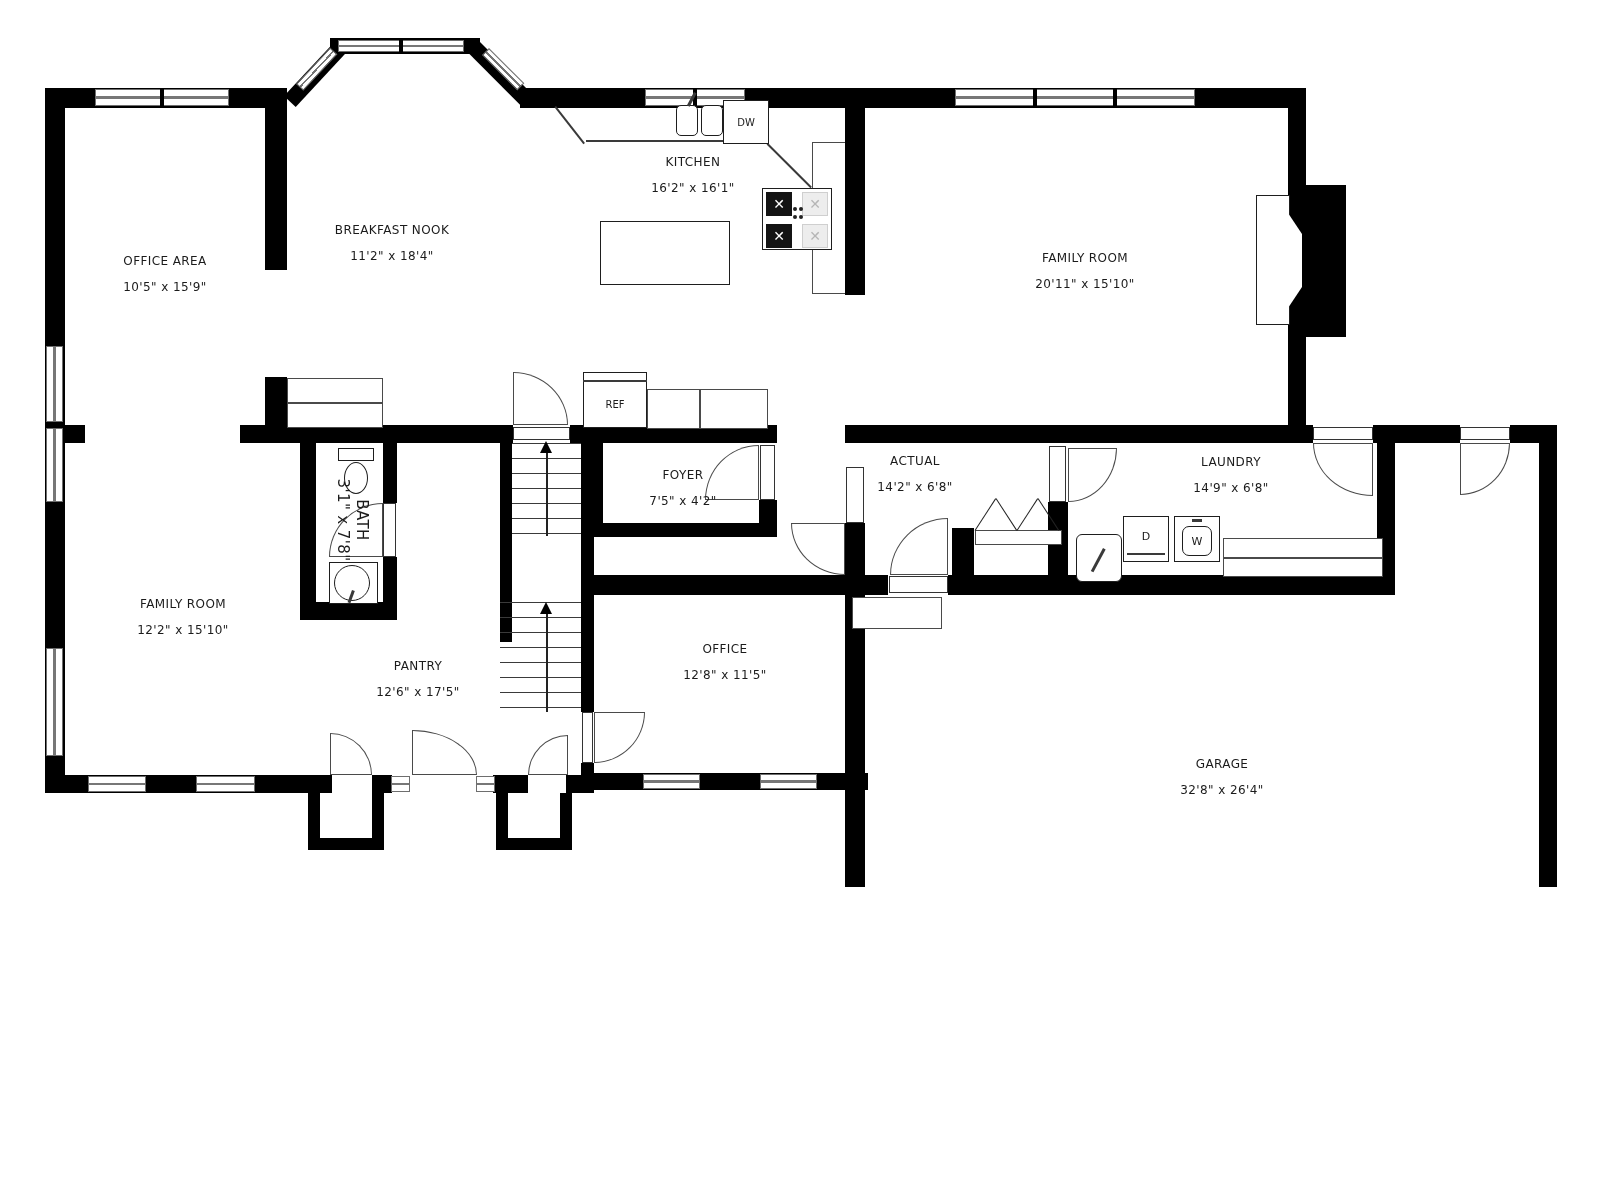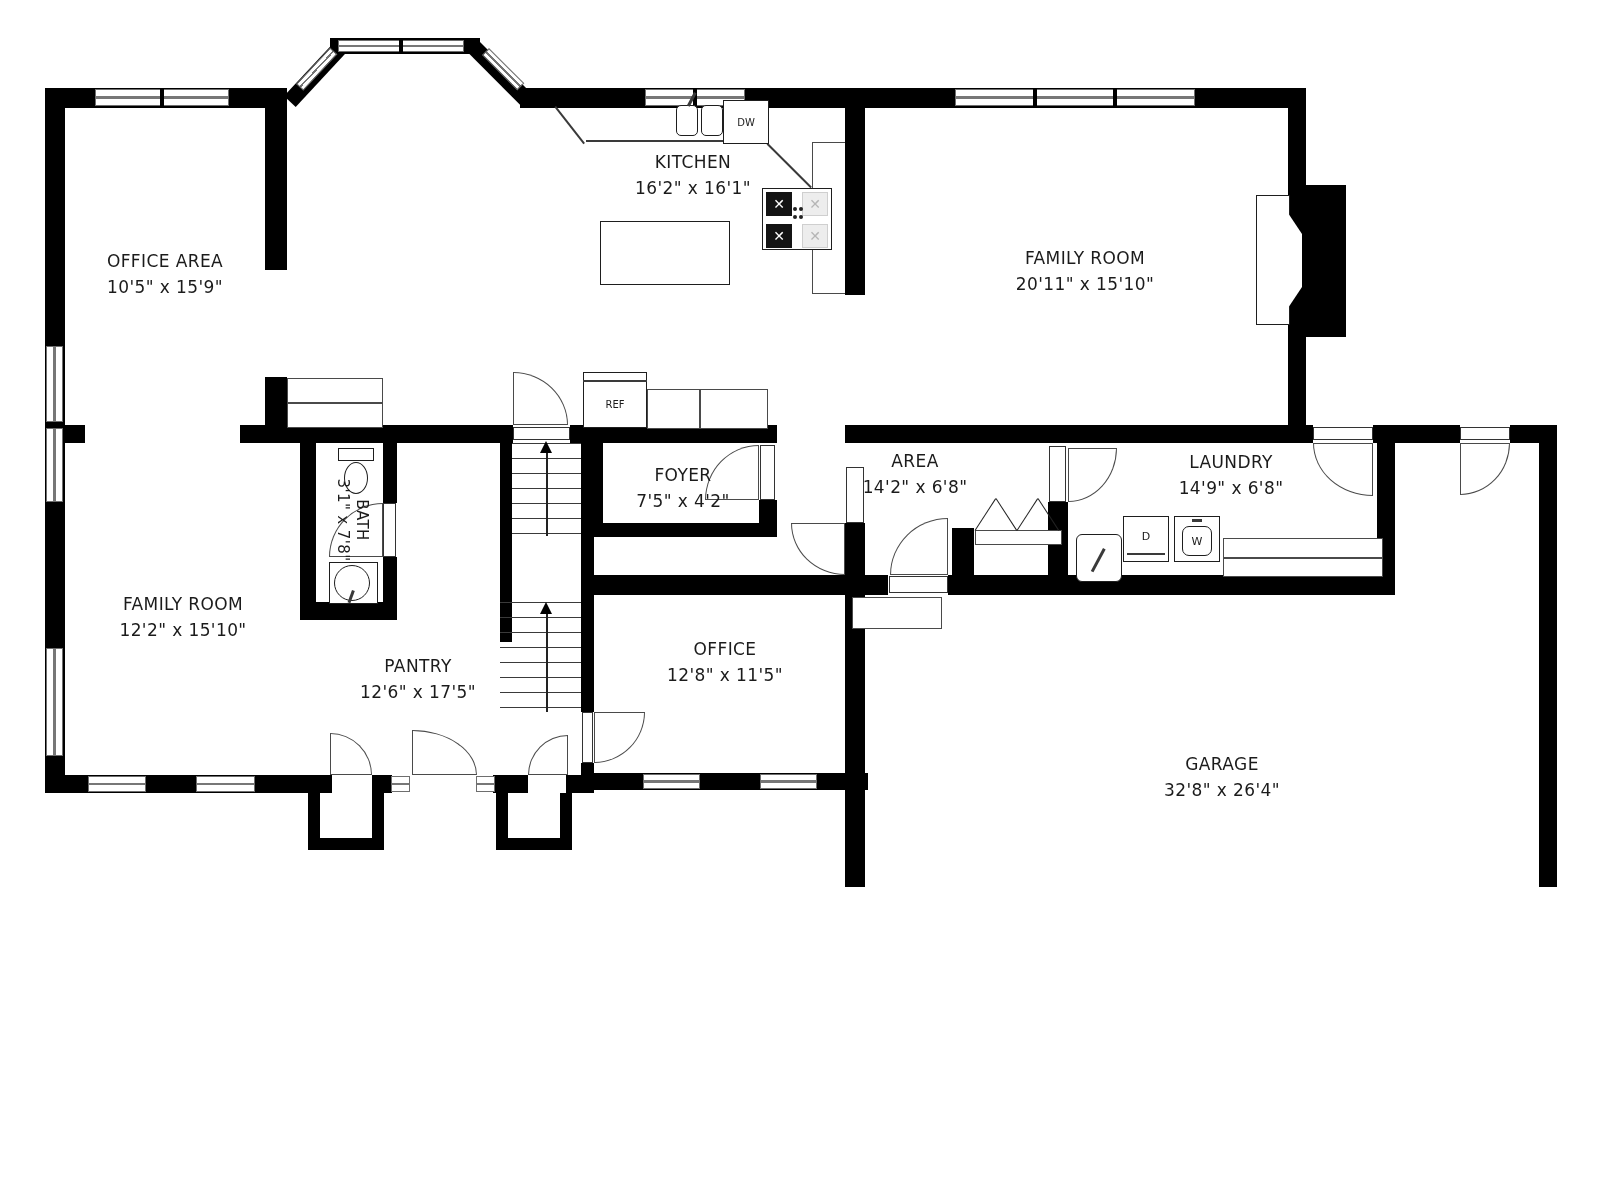--- a/index.html
+++ b/index.html
@@ -24,21 +24,21 @@
   .cline{position:absolute;background:#222;}
   .arrow{position:absolute;width:0;height:0;border-left:6px solid transparent;border-right:6px solid transparent;border-bottom:12px solid #000;}
   .burner{position:absolute;display:flex;align-items:center;justify-content:center;box-sizing:border-box;}
   .burner.on{background:#141414;color:#fff;}
   .burner.off{background:#ededed;color:#b5b5b5;border:1px solid #cfcfcf;}
   .burner::after{content:"\2715";font-size:14px;line-height:1;}
   .knob{position:absolute;width:4px;height:4px;border-radius:50%;background:#222;}
   .bfl{position:absolute;height:0;border-top:1.4px solid #222;transform-origin:0 50%;}
   .gd{position:absolute;border-left:1.5px solid #555;border-right:1.5px solid #555;box-sizing:border-box;
       background:repeating-linear-gradient(to bottom,#fff 0 2.5px,#9a9a9a 2.5px 4.5px);}
-  .rlabel{position:absolute;transform:translate(-50%,-50%);text-align:center;font-size:17px;
+  .rlabel{position:absolute;transform:translate(-50%,-50%);text-align:center;font-size:12px;
           line-height:26px;color:#1b1b1b;white-space:nowrap;letter-spacing:.4px;}
   .rlabel.small{font-size:15px;line-height:19px;}
   .bathlabel{transform:translate(-50%,-50%) rotate(90deg);}
   .fixlabel{position:absolute;color:#1b1b1b;display:flex;align-items:center;justify-content:center;}
   .footer{position:absolute;left:711px;top:1156px;transform:translate(-50%,-50%);font-size:17.5px;
           color:#b1b1b1;letter-spacing:.5px;white-space:nowrap;}
   .bevel{position:absolute;background:#fff;clip-path:polygon(0 0,100% 22%,100% 78%,0 100%);}
   .circle{position:absolute;border:1.5px solid #1e1e1e;border-radius:50%;background:#fff;box-sizing:border-box;}
 </style>
 </head>
@@ -231,20 +231,24 @@
   <div class="fixlabel" style="left:1182px;top:526px;width:30px;height:30px;font-size:11px;">W</div>
   <div class="tbox" style="left:1223px;top:538px;width:160px;height:20px;"></div>
   <div class="tbox" style="left:1223px;top:558px;width:160px;height:19px;"></div>
 
   <div class="tbox" style="left:852px;top:597px;width:90px;height:32px;"></div>
 
   <div class="rlabel" style="left:165px;top:274px;">
     <div>OFFICE AREA</div>
     <div>10'5" x 15'9"</div>
   </div>
+  <div class="rlabel" style="left:392px;top:243px;">
+    <div>BREAKFAST NOOK</div>
+    <div>11'2" x 18'4"</div>
+  </div>
   <div class="rlabel" style="left:693px;top:175px;">
     <div>KITCHEN</div>
     <div>16'2" x 16'1"</div>
   </div>
   <div class="rlabel" style="left:1085px;top:271px;">
     <div>FAMILY ROOM</div>
     <div>20'11" x 15'10"</div>
   </div>
   <div class="rlabel" style="left:183px;top:617px;">
     <div>FAMILY ROOM</div>
@@ -256,21 +260,21 @@
   </div>
   <div class="rlabel" style="left:683px;top:488px;">
     <div>FOYER</div>
     <div>7'5" x 4'2"</div>
   </div>
   <div class="rlabel" style="left:725px;top:662px;">
     <div>OFFICE</div>
     <div>12'8" x 11'5"</div>
   </div>
   <div class="rlabel" style="left:915px;top:474px;">
-    <div>AREA</div>
+    <div>ACTUAL</div>
     <div>14'2" x 6'8"</div>
   </div>
   <div class="rlabel" style="left:1231px;top:475px;">
     <div>LAUNDRY</div>
     <div>14'9" x 6'8"</div>
   </div>
   <div class="rlabel" style="left:1222px;top:777px;">
     <div>GARAGE</div>
     <div>32'8" x 26'4"</div>
   </div>

